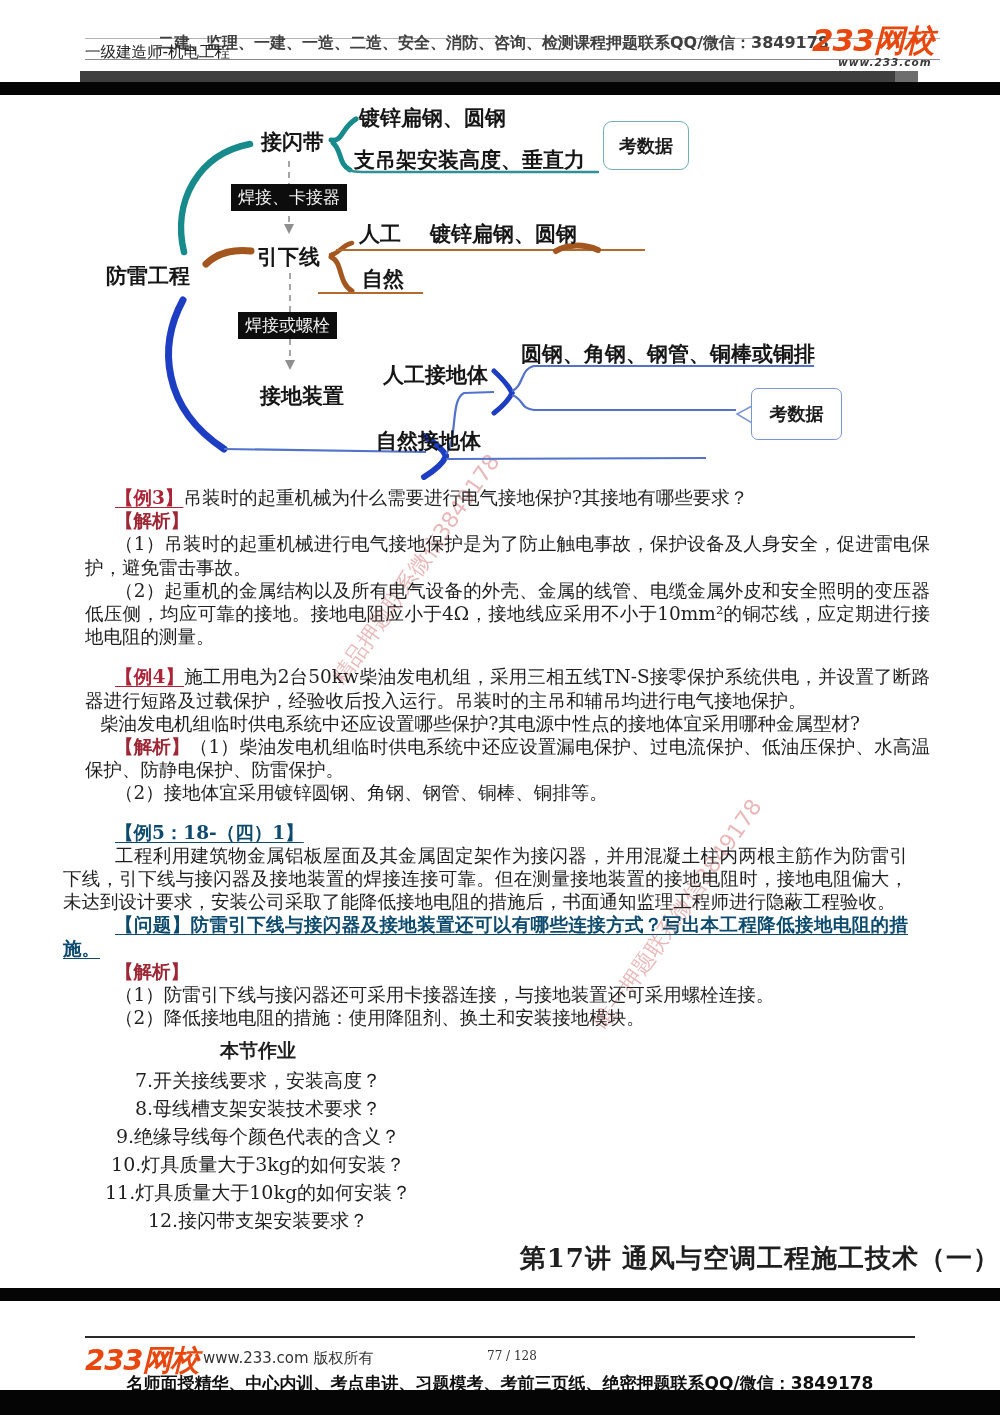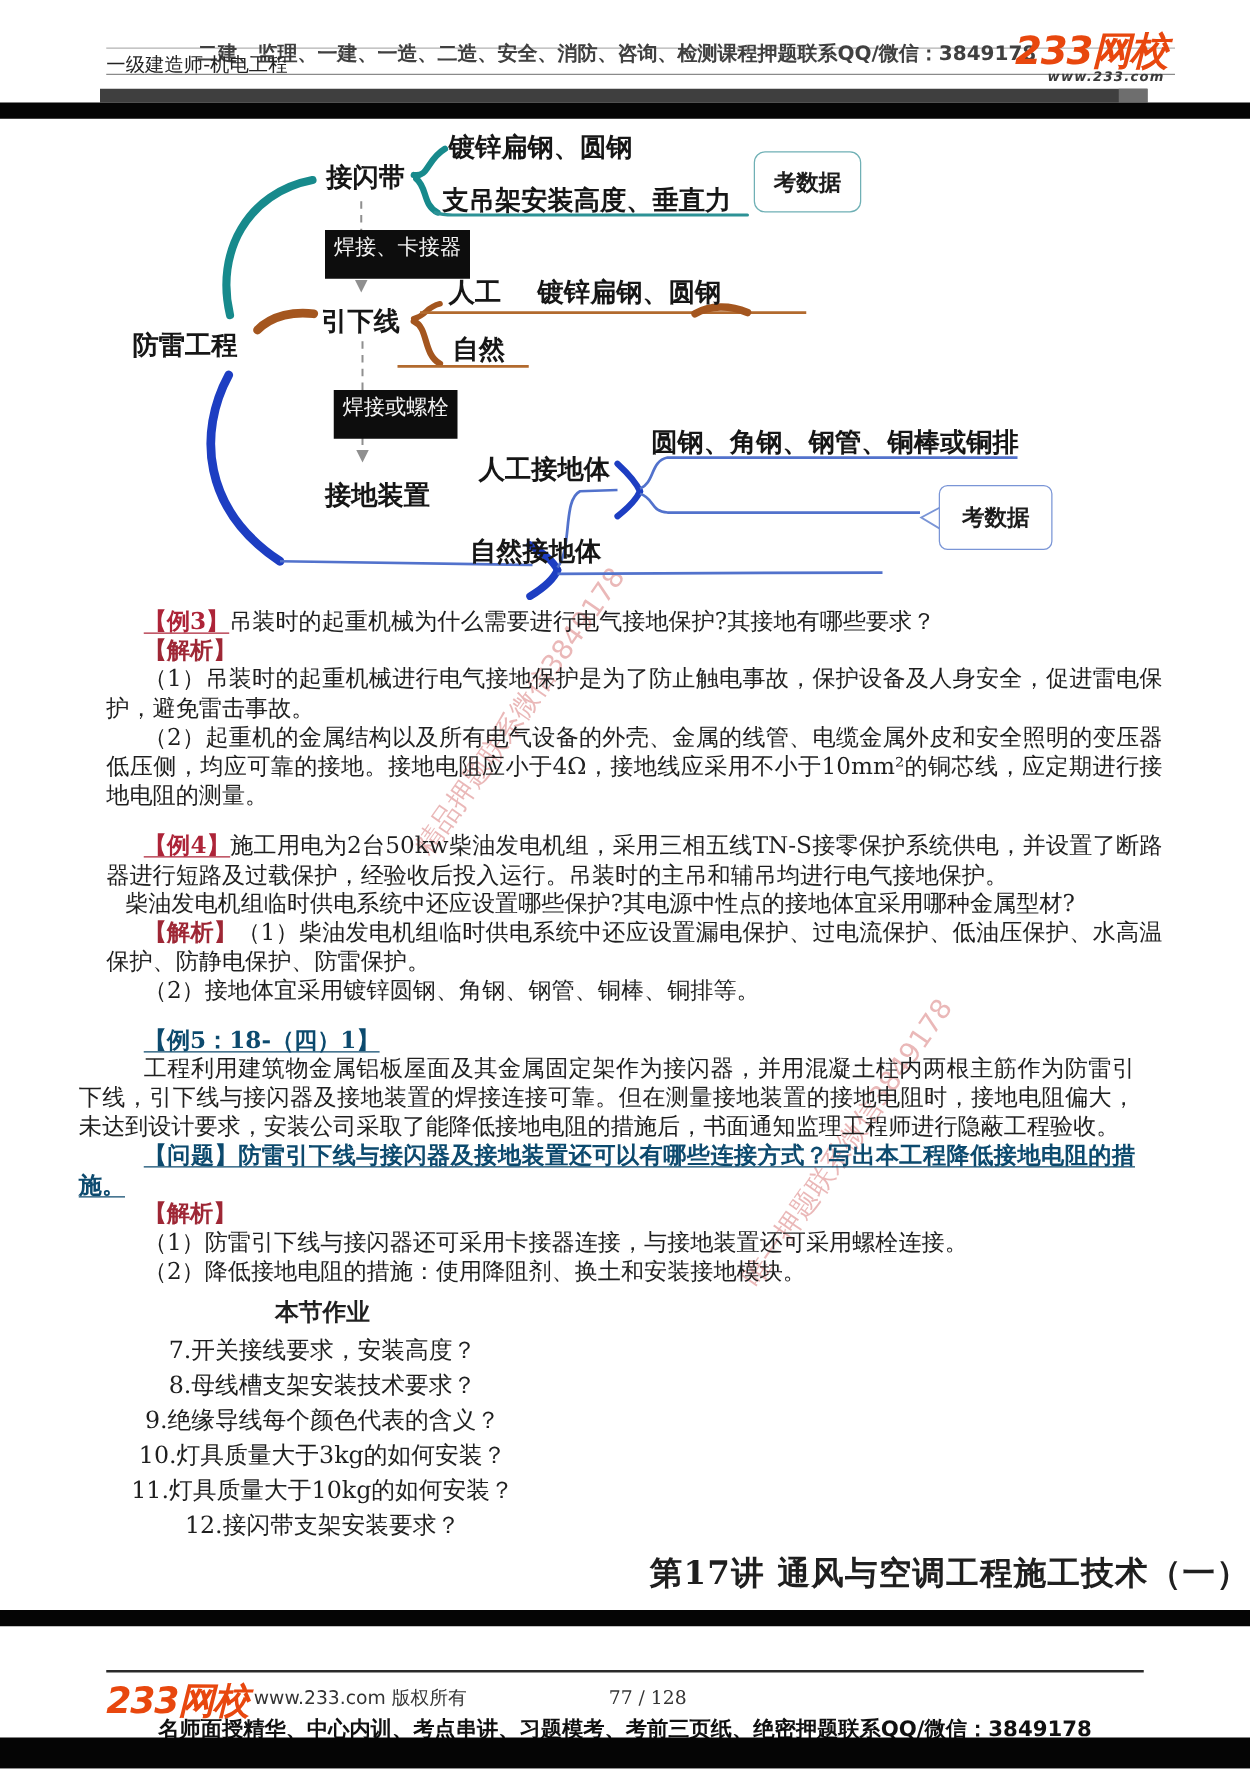--- a/index.html
+++ b/index.html
@@ -21,21 +21,21 @@
   .graybar-tip{left:895px;top:71px;width:23px;height:11px;background:#6e6e6e;z-index:6;}
   .blackbar-top{left:0;top:82px;width:1000px;height:13px;background:#050505;z-index:5;}
   
   .wm{font-family:"DejaVu Sans","Liberation Sans",sans-serif;font-size:22px;font-weight:500;
       color:rgba(205,85,85,0.42);white-space:nowrap;transform:rotate(-55deg);transform-origin:left bottom;z-index:1;}
   
   .dg{font-family:"DejaVu Sans","Liberation Sans",sans-serif;font-weight:600;font-size:21px;
       color:#161616;white-space:nowrap;z-index:3;}
   .dg-root{font-weight:800;}
   .dg-link{font-family:"DejaVu Sans","Liberation Sans",sans-serif;font-size:17px;font-weight:500;
-           color:#f4f4f4;background:#0d0d0d;padding:2px 7px 14px 7px;white-space:nowrap;z-index:4;margin-left:29px;}
+           color:#f4f4f4;background:#0d0d0d;padding:2px 7px 2px 7px;white-space:nowrap;z-index:4;}
   .badge{font-family:"DejaVu Sans","Liberation Sans",sans-serif;font-size:18px;font-weight:600;
          color:#1c1c1c;background:#fff;display:flex;align-items:center;justify-content:center;z-index:4;}
   .badge1{left:603px;top:121px;width:84px;height:47px;border:1.6px solid #6fb0b5;border-radius:9px;}
   .badge2{left:751px;top:388px;width:89px;height:50px;border:1.6px solid #7a95d6;border-radius:7px;}
   #mapsvg{left:0;top:0;z-index:2;}
   
   .doc{left:85px;top:486px;width:845px;z-index:3;font-size:18.5px;line-height:23.2px;text-align:justify;}
   .doc p{margin:0;}
   .ind{text-indent:30px;}
   .ind-sm{text-indent:15px;}
@@ -50,21 +50,21 @@
   .hw-title{font-weight:700;line-height:24px;margin-bottom:4px;}
   
   .nexttitle{left:0;top:1241px;width:1000px;text-align:right;font-size:26px;font-weight:700;
              letter-spacing:1px;z-index:3;}
   
   .blackbar-mid{left:0;top:1288px;width:1000px;height:13px;background:#050505;z-index:5;}
   .footline{left:85px;top:1336px;width:830px;height:2px;background:#2a2a2a;z-index:4;}
   .footlogo{left:85px;top:1341px;font-family:"DejaVu Sans","Liberation Sans",sans-serif;
             font-style:italic;font-weight:900;font-size:29px;color:#e8470e;letter-spacing:-1px;z-index:5;}
   .footsite{left:203px;top:1349px;font-size:15px;color:#333;z-index:5;font-family:"DejaVu Sans","Liberation Sans",sans-serif;}
-  .footpage{left:487px;top:1349px;font-size:15px;color:#333;z-index:5;}
+  .footpage{left:487px;top:1349px;font-size:12px;color:#333;z-index:5;}
   .footad{left:0;top:1372px;width:1000px;text-align:center;font-family:"DejaVu Sans","Liberation Sans",sans-serif;
           font-weight:700;font-size:17px;color:#101010;z-index:5;}
   .blackbar-bot{left:0;top:1390px;width:1000px;height:25px;background:#050505;z-index:6;}
 </style>
 </head>
 <body>
 
 <div id="page">
 
   <div class="abs promo">二建、监理、一建、一造、二造、安全、消防、咨询、检测课程押题联系QQ/微信：3849178</div>

